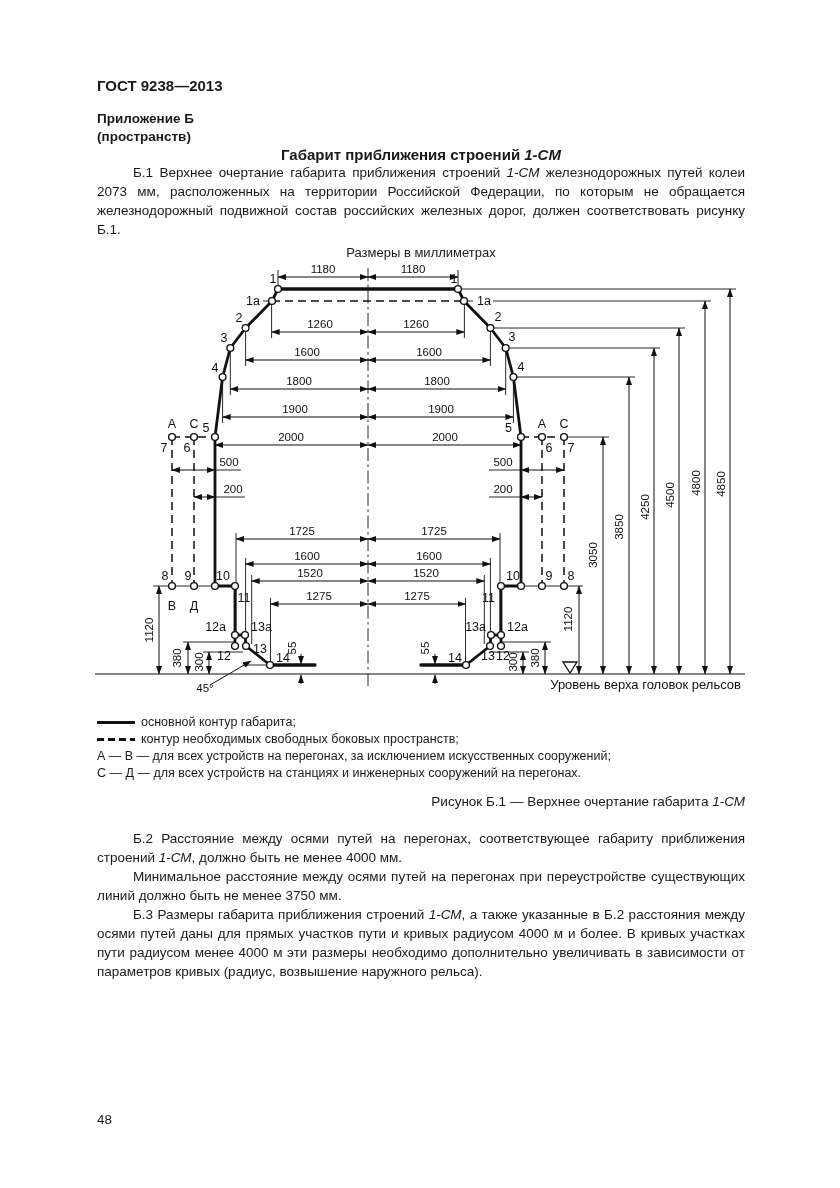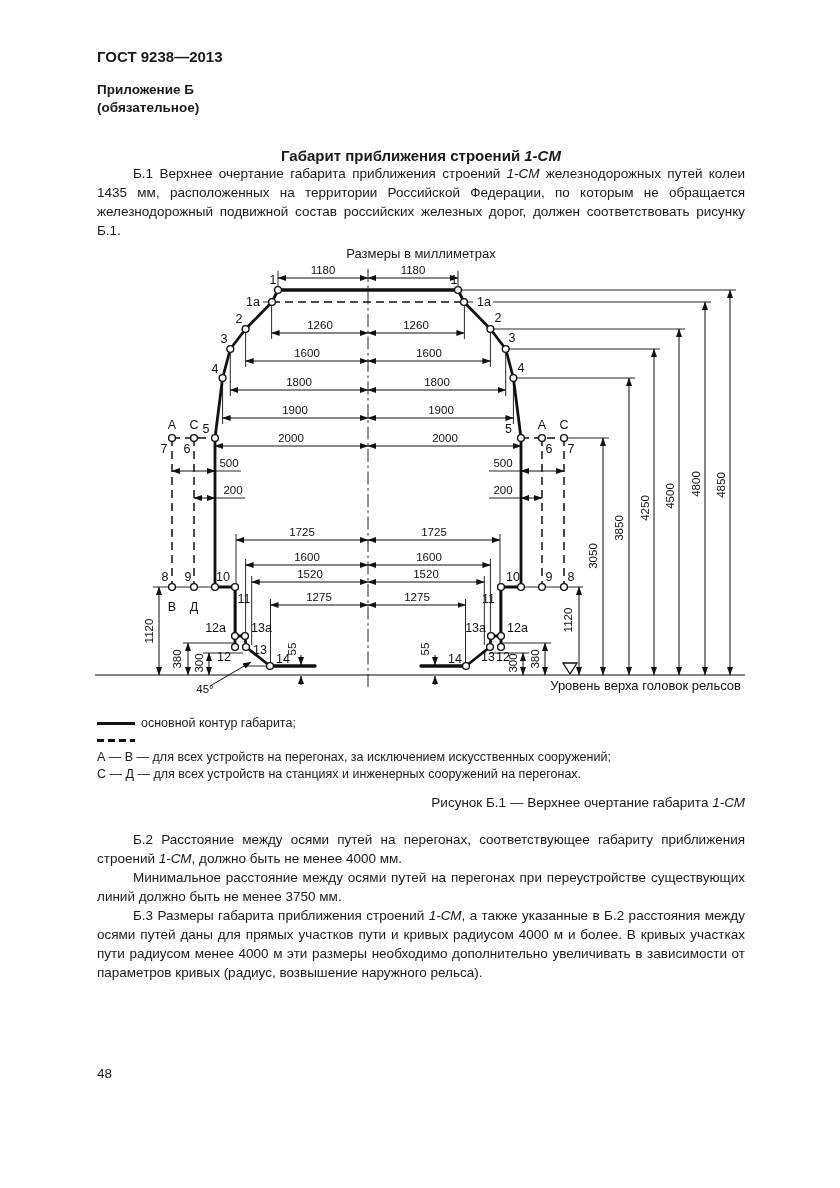--- a/index.html
+++ b/index.html
@@ -1,54 +1,54 @@
 <!DOCTYPE html>
 <html><head>
 <meta charset="utf-8">
 <style>
   html,body{margin:0;padding:0;}
   body{width:840px;height:1188px;background:#ffffff;color:#1a1a1a;
        font-family:"Liberation Sans",sans-serif;position:relative;overflow:hidden;}
   .content{margin:0 95px 0 97px;width:648px;}
-  .doc-code{padding-top:48px;font-size:15px;font-weight:bold;}
+  .doc-code{padding-top:77px;font-size:15px;font-weight:bold;}
   .appendix{margin-top:16px;font-size:13.5px;font-weight:bold;line-height:18px;}
-  .section-title{margin-top:30px;text-align:center;font-size:15px;font-weight:bold;}
+  .section-title{text-align:center;font-size:15px;font-weight:bold;}
   .it{font-style:italic;}
   p.body{margin:0;font-size:13.5px;line-height:19px;text-align:justify;text-indent:36px;}
   .b1{margin-top:20px;}
   .units-note{margin-top:6px;text-align:center;font-size:13px;}
   .fig-wrap{margin-top:2px;margin-left:-4px;}
   svg{display:block;}
   .dim{font:11.5px "Liberation Sans",sans-serif;fill:#111;}
   .pt{font:12.5px "Liberation Sans",sans-serif;fill:#111;}
   .rail{font:13px "Liberation Sans",sans-serif;fill:#111;}
   .legend{margin-top:10px;font-size:12.5px;line-height:17px;}
   .legend-row{white-space:nowrap;}
   .sample{display:inline-block;width:38px;vertical-align:middle;margin-right:6px;}
   .sample.solid{border-top:3px solid #111;}
   .sample.dashed{height:3px;background:repeating-linear-gradient(90deg,#111 0 7px,transparent 7px 11px);}
   .caption{margin-top:12px;text-align:right;font-size:13.5px;}
   .b2-block{margin-top:20px;}
-  .page-number{position:absolute;left:97px;top:1066px;font-size:13.5px;}
+  .page-number{position:absolute;left:97px;top:1112px;font-size:13.5px;}
 </style>
 </head>
 <body>
 
 <div class="content">
 
   <div class="doc-code">ГОСТ 9238—2013</div>
 
   <div class="appendix">
     <div>Приложение Б</div>
-    <div>(обязательное)</div>
+    <div>(пространств)</div>
   </div>
 
   <div class="section-title"><span>Габарит приближения строений </span><span class="it">1-СМ</span></div>
 
-  <p class="body b1"><span>Б.1 Верхнее очертание габарита приближения строений </span><span class="it">1-СМ</span><span> железнодорожных путей колеи 1435 мм, расположенных на территории Российской Федерации, по которым не обращается железнодорожный подвижной состав российских железных дорог, должен соответствовать рисунку Б.1.</span></p>
+  <p class="body b1"><span>Б.1 Верхнее очертание габарита приближения строений </span><span class="it">1-СМ</span><span> железнодорожных путей колеи 2073 мм, расположенных на территории Российской Федерации, по которым не обращается железнодорожный подвижной состав российских железных дорог, должен соответствовать рисунку Б.1.</span></p>
 
   <div class="units-note">Размеры в миллиметрах</div>
 
   <div class="fig-wrap">
   <svg id="fig-svg" width="656" height="442" viewBox="0 0 656 442">
     <defs>
       <marker id="arr" markerWidth="9" markerHeight="8" refX="8" refY="3" orient="auto-start-reverse" markerUnits="userSpaceOnUse">
         <path d="M0,0 L8.5,3 L0,6 z" fill="#111"></path>
       </marker>
     </defs>
@@ -280,21 +280,21 @@
         <text x="393" y="369" class="pt" text-anchor="end">13a</text>
         <text x="414" y="369" class="pt" text-anchor="start">12a</text>
         <text x="395" y="398" class="pt" text-anchor="middle">13</text>
         <text x="410" y="398" class="pt" text-anchor="middle">12</text>
         <text x="369" y="400" class="pt" text-anchor="end">14</text>
       </svg>
   </div>
 
   <div class="legend">
     <div class="legend-row"><span class="sample solid"></span><span>основной контур габарита;</span></div>
-    <div class="legend-row"><span class="sample dashed"></span></div>
+    <div class="legend-row"><span class="sample dashed"></span><span>контур необходимых свободных боковых пространств;</span></div>
     <div class="legend-row"><span>А — В — для всех устройств на перегонах, за исключением искусственных сооружений;</span></div>
     <div class="legend-row"><span>С — Д — для всех устройств на станциях и инженерных сооружений на перегонах.</span></div>
   </div>
 
   <div class="caption"><span>Рисунок Б.1 — Верхнее очертание габарита </span><span class="it">1-СМ</span></div>
 
   <div class="b2-block">
     <p class="body"><span>Б.2 Расстояние между осями путей на перегонах, соответствующее габариту приближения строений </span><span class="it">1-СМ</span><span>, должно быть не менее 4000 мм.</span></p>
     <p class="body">Минимальное расстояние между осями путей на перегонах при переустройстве существующих линий должно быть не менее 3750 мм.</p>
     <p class="body"><span>Б.3 Размеры габарита приближения строений </span><span class="it">1-СМ</span><span>, а также указанные в Б.2 расстояния между осями путей даны для прямых участков пути и кривых радиусом 4000 м и более. В кривых участках пути радиусом менее 4000 м эти размеры необходимо дополнительно увеличивать в зависимости от параметров кривых (радиус, возвышение наружного рельса).</span></p>

